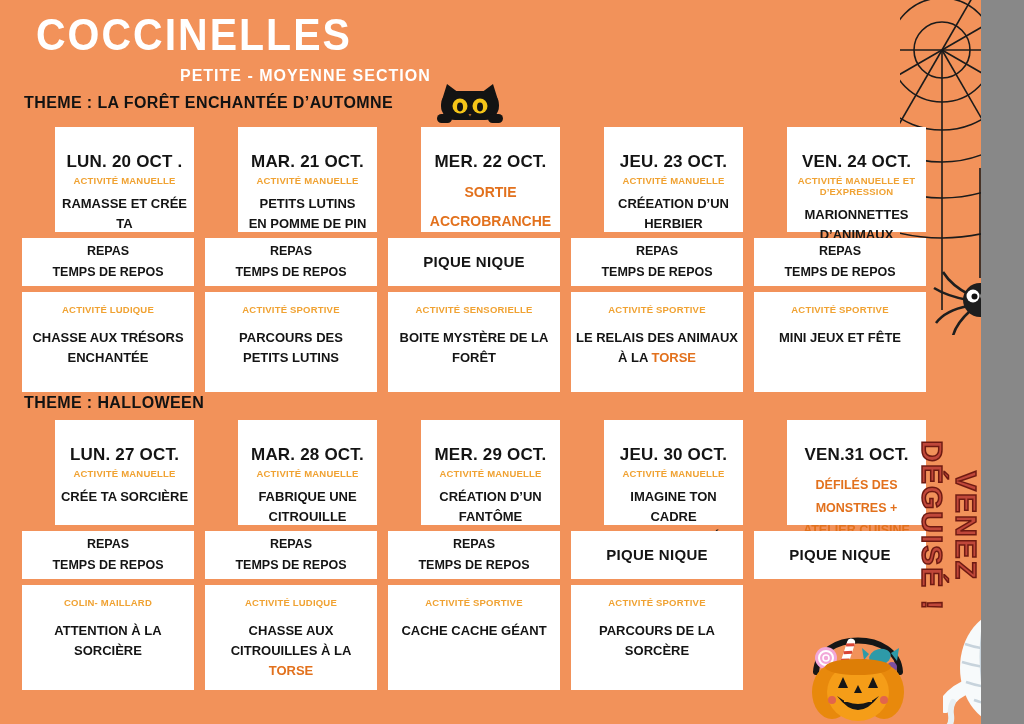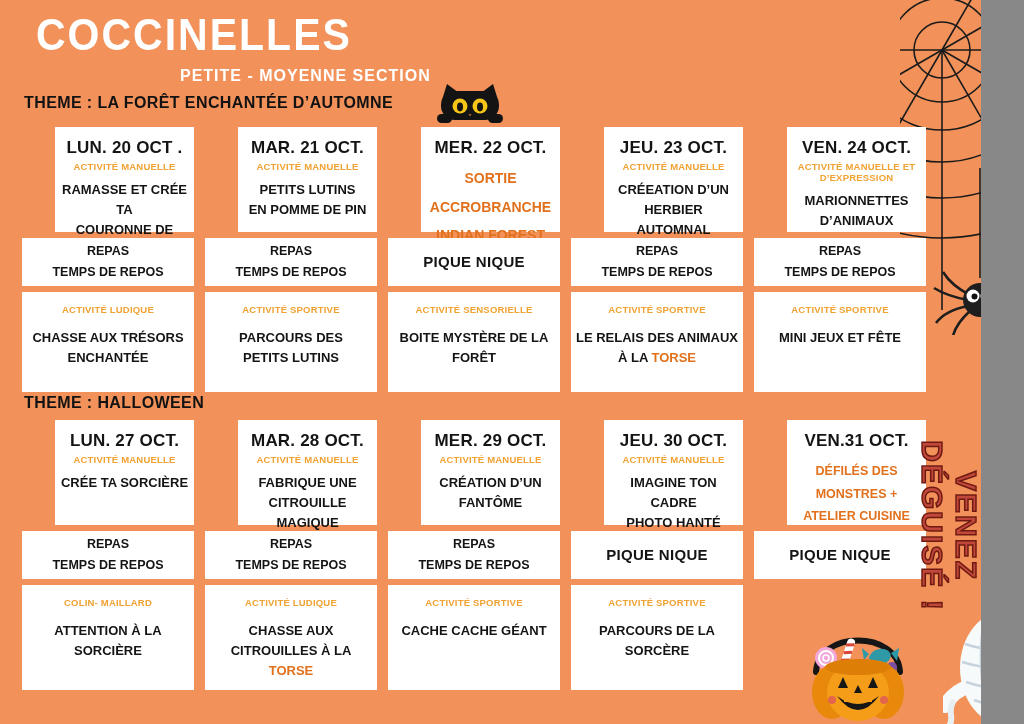--- a/index.html
+++ b/index.html
@@ -12,21 +12,21 @@
   .title{position:absolute;left:36px;top:10px;font-size:41px;font-weight:700;color:#FFFFFF;letter-spacing:2px;transform:scaleY(1.08);transform-origin:top left;}
   .subtitle{position:absolute;left:180px;top:67px;font-size:16px;font-weight:700;color:#FFFFFF;letter-spacing:1px;text-align:right;}
   .theme{position:absolute;font-size:16px;font-weight:700;color:#121212;letter-spacing:.4px;}
   #theme1{left:24px;top:94px;}
   #theme2{left:24px;top:394px;}
   
   .week{position:absolute;display:grid;grid-template-columns:repeat(5,172px);column-gap:11px;row-gap:6px;z-index:2;}
   #week1{left:22px;top:127px;grid-template-rows:105px 48px 100px;}
   #week2{left:22px;top:420px;grid-template-rows:105px 48px 105px;}
   .card{background:#FFFFFF;display:flex;flex-direction:column;align-items:center;text-align:center;box-sizing:border-box;}
-  .day{padding-top:11px;margin-left:33px;}
+  .day{padding-top:25px;margin-left:33px;}
   .mid{justify-content:center;}
   .pm{padding-top:9px;}
   .date{font-size:17px;font-weight:700;color:#141414;letter-spacing:.2px;}
   .tag{font-size:9.5px;font-weight:700;color:#F0A232;margin-top:3px;letter-spacing:.2px;}
   .act{font-size:13px;font-weight:700;color:#141414;line-height:1.55;white-space:pre-line;margin-top:8px;padding:0 2px;}
   .mid .act{margin-top:0;font-size:12.5px;line-height:1.7;}
   .mid.pique .act{font-size:15px;letter-spacing:.3px;}
   .pm .act{margin-top:13px;}
   .orange,.accent{color:#E2711D;}
   .big-orange{line-height:2.05;font-size:14px;margin-top:6px;}

